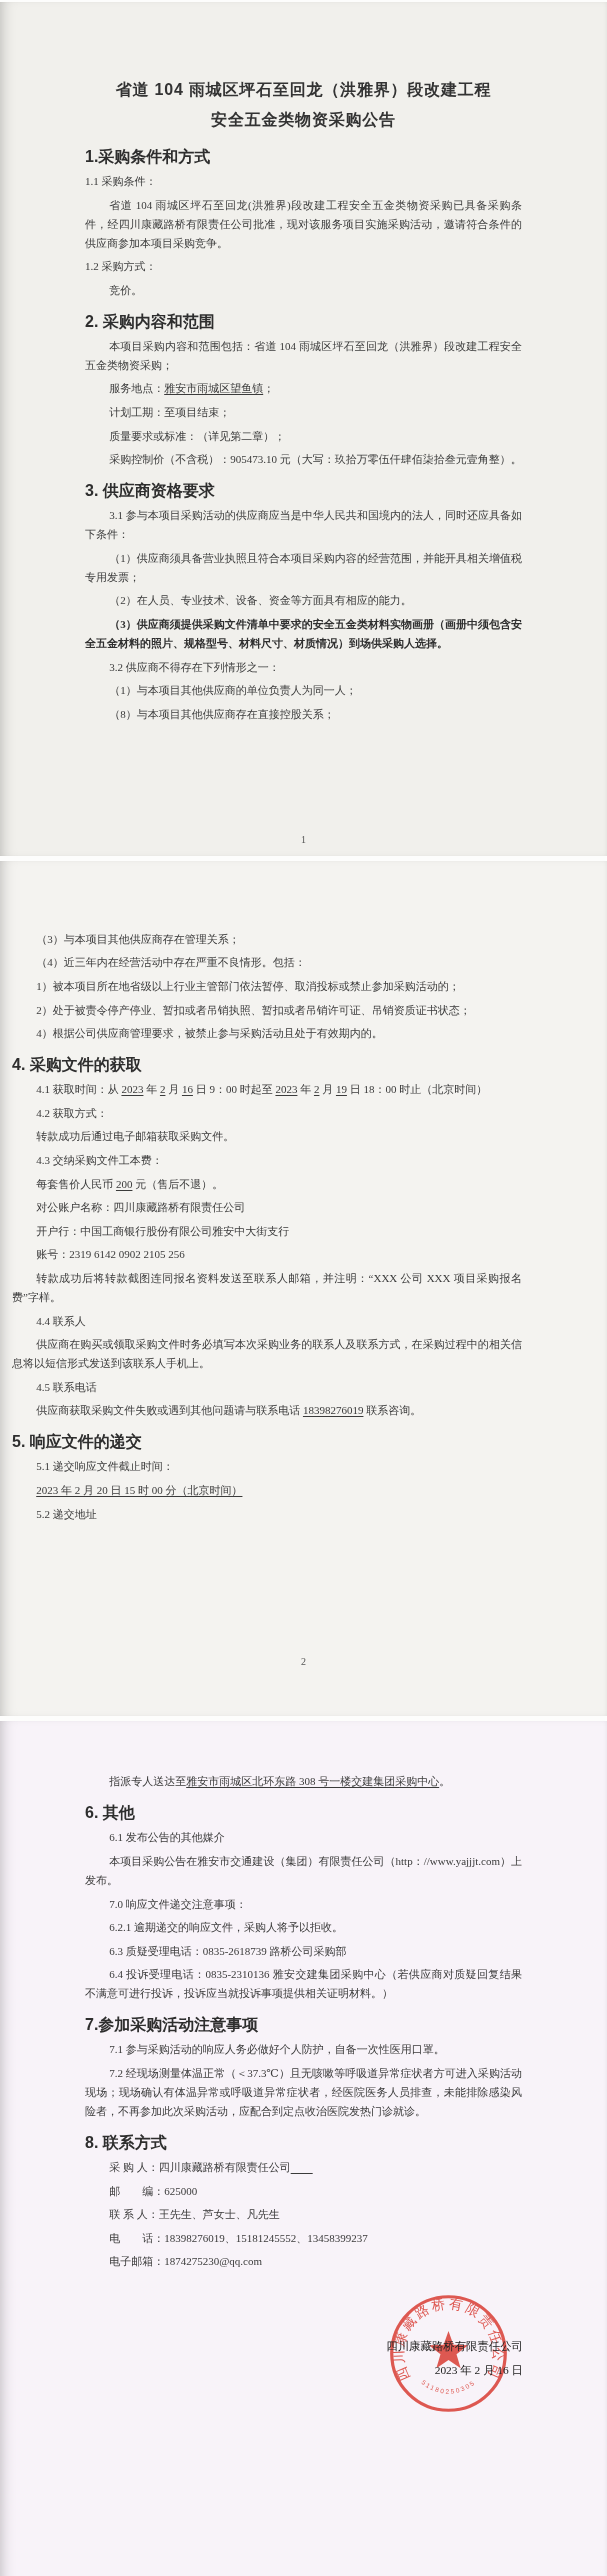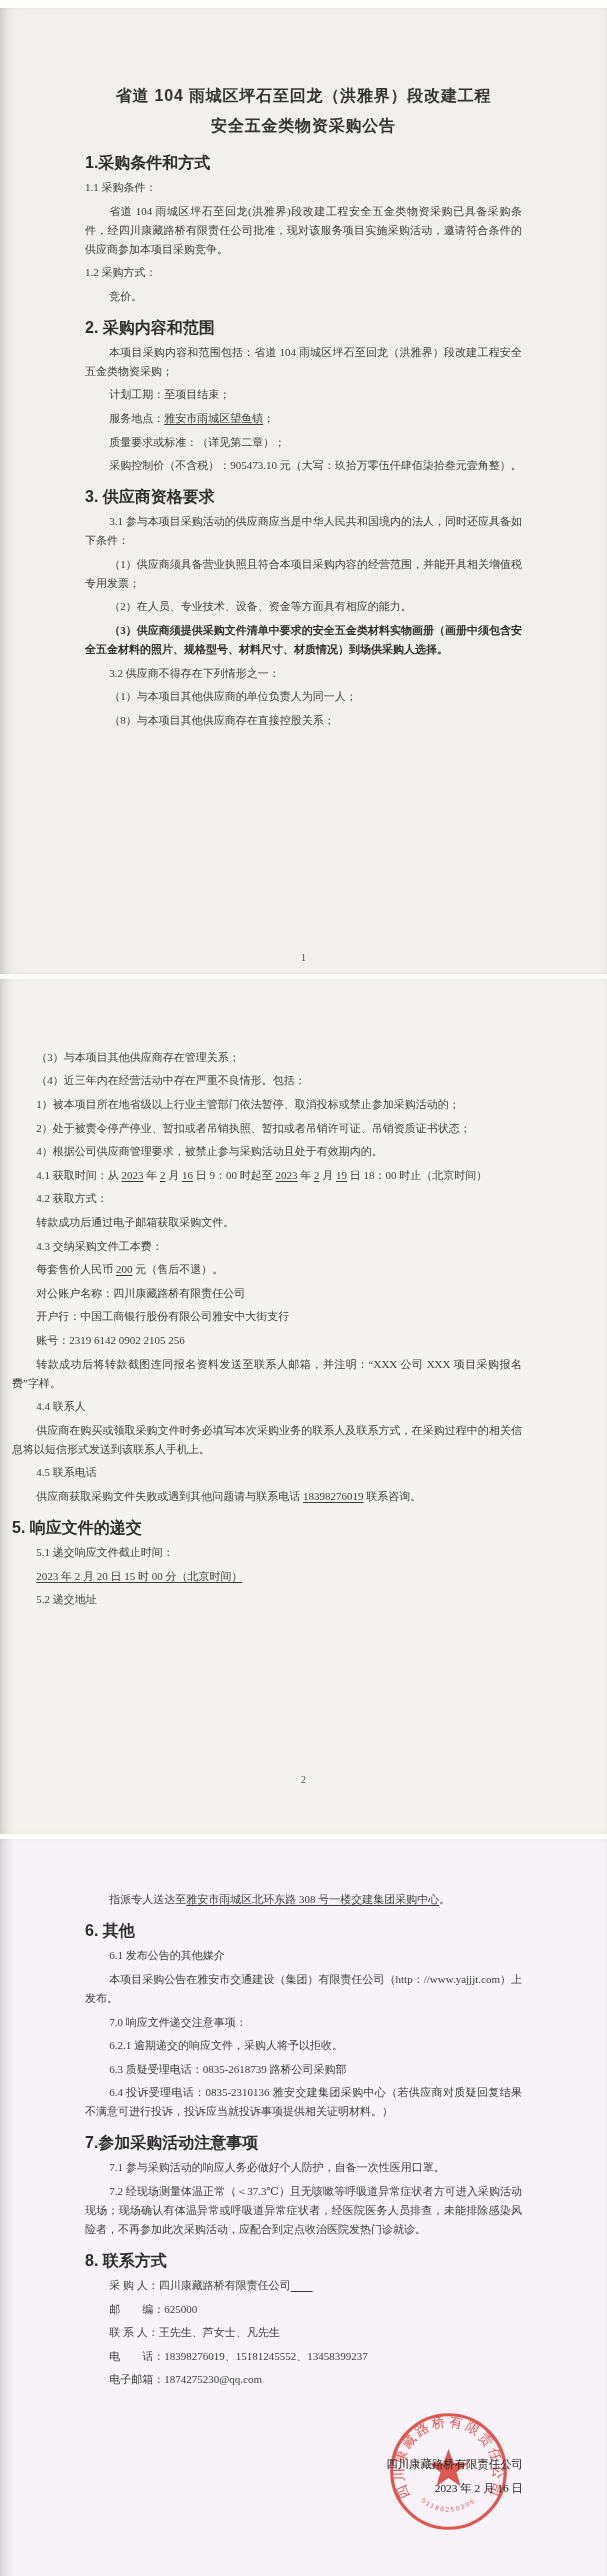--- a/index.html
+++ b/index.html
@@ -12,21 +12,21 @@
   }
   .doc{width:607px;}
   .page{
     position:relative;
     width:607px;
     box-sizing:border-box;
     padding:0 85px;
     overflow:hidden;
     box-shadow:inset 10.6px 0 15px -10.6px rgba(0,0,0,.28), inset -2.3px 0 4.6px -2.3px rgba(0,0,0,.08);
   }
-  .page-1{height:966px;background:#f1f0ec;margin-top:8px;padding-top:73px;}
+  .page-1{height:854px;background:#f1f0ec;margin-top:2px;padding-top:73px;}
   .page-2{height:855px;background:#f4f3f0;margin-top:5.3px;padding-top:64px;padding-left:12px;}
   .page-3{height:1105px;background:#f8f3f9;margin-top:4.6px;padding-top:47px;}
   .title{
     font-family:"Liberation Sans","DejaVu Sans",sans-serif;
     font-weight:600;
     font-size:16px;
     line-height:30px;
     text-align:center;
     margin:0;
     color:#333;
@@ -86,22 +86,22 @@
     <div class="blocks">
         <p class="title"><span>省道 104 雨城区坪石至回龙（洪雅界）段改建工程</span></p>
         <p class="title"><span>安全五金类物资采购公告</span></p>
         <p class="heading"><span>1.采购条件和方式</span></p>
         <p class="para"><span>1.1 采购条件：</span></p>
         <p class="para ind"><span>省道 104 雨城区坪石至回龙(洪雅界)段改建工程安全五金类物资采购已具备采购条件，经四川康藏路桥有限责任公司批准，现对该服务项目实施采购活动，邀请符合条件的供应商参加本项目采购竞争。</span></p>
         <p class="para"><span>1.2 采购方式：</span></p>
         <p class="para ind"><span>竞价。</span></p>
         <p class="heading"><span>2. 采购内容和范围</span></p>
         <p class="para ind"><span>本项目采购内容和范围包括：省道 104 雨城区坪石至回龙（洪雅界）段改建工程安全五金类物资采购；</span></p>
+        <p class="para ind"><span>服务地点：</span><span class="u">雅安市雨城区望鱼镇</span><span>；</span></p>
         <p class="para ind"><span>计划工期：至项目结束；</span></p>
-        <p class="para ind"><span>服务地点：</span><span class="u">雅安市雨城区望鱼镇</span><span>；</span></p>
         <p class="para ind"><span>质量要求或标准：（详见第二章）；</span></p>
         <p class="para ind"><span>采购控制价（不含税）：905473.10 元（大写：玖拾万零伍仟肆佰柒拾叁元壹角整）。</span></p>
         <p class="heading"><span>3. 供应商资格要求</span></p>
         <p class="para ind"><span>3.1 参与本项目采购活动的供应商应当是中华人民共和国境内的法人，同时还应具备如下条件：</span></p>
         <p class="para ind"><span>（1）供应商须具备营业执照且符合本项目采购内容的经营范围，并能开具相关增值税专用发票；</span></p>
         <p class="para ind"><span>（2）在人员、专业技术、设备、资金等方面具有相应的能力。</span></p>
         <p class="para ind bold"><span>（3）供应商须提供采购文件清单中要求的安全五金类材料实物画册（画册中须包含安全五金材料的照片、规格型号、材料尺寸、材质情况）到场供采购人选择。</span></p>
         <p class="para ind"><span>3.2 供应商不得存在下列情形之一：</span></p>
         <p class="para ind"><span>（1）与本项目其他供应商的单位负责人为同一人；</span></p>
         <p class="para ind"><span>（8）与本项目其他供应商存在直接控股关系；</span></p>
@@ -109,20 +109,21 @@
     <div class="pagenum">1</div>
   </section>
 
   <section class="page page-2">
     <div class="blocks">
         <p class="para ind"><span>（3）与本项目其他供应商存在管理关系；</span></p>
         <p class="para ind"><span>（4）近三年内在经营活动中存在严重不良情形。包括：</span></p>
         <p class="para ind"><span>1）被本项目所在地省级以上行业主管部门依法暂停、取消投标或禁止参加采购活动的；</span></p>
         <p class="para ind"><span>2）处于被责令停产停业、暂扣或者吊销执照、暂扣或者吊销许可证、吊销资质证书状态；</span></p>
         <p class="para ind"><span>4）根据公司供应商管理要求，被禁止参与采购活动且处于有效期内的。</span></p>
+        <p class="heading"><span>4. 采购文件的获取</span></p>
         <p class="para ind"><span>4.1 获取时间：从 </span><span class="u">2023</span><span> 年 </span><span class="u">2</span><span> 月 </span><span class="u">16</span><span> 日 9：00 时起至 </span><span class="u">2023</span><span> 年 </span><span class="u">2</span><span> 月 </span><span class="u">19</span><span> 日 18：00 时止（北京时间）</span></p>
         <p class="para ind"><span>4.2 获取方式：</span></p>
         <p class="para ind"><span>转款成功后通过电子邮箱获取采购文件。</span></p>
         <p class="para ind"><span>4.3 交纳采购文件工本费：</span></p>
         <p class="para ind"><span>每套售价人民币 </span><span class="u">200</span><span> 元（售后不退）。</span></p>
         <p class="para ind"><span>对公账户名称：四川康藏路桥有限责任公司</span></p>
         <p class="para ind"><span>开户行：中国工商银行股份有限公司雅安中大街支行</span></p>
         <p class="para ind"><span>账号：2319 6142 0902 2105 256</span></p>
         <p class="para ind"><span>转款成功后将转款截图连同报名资料发送至联系人邮箱，并注明：“XXX 公司 XXX 项目采购报名费”字样。</span></p>
         <p class="para ind"><span>4.4 联系人</span></p>

